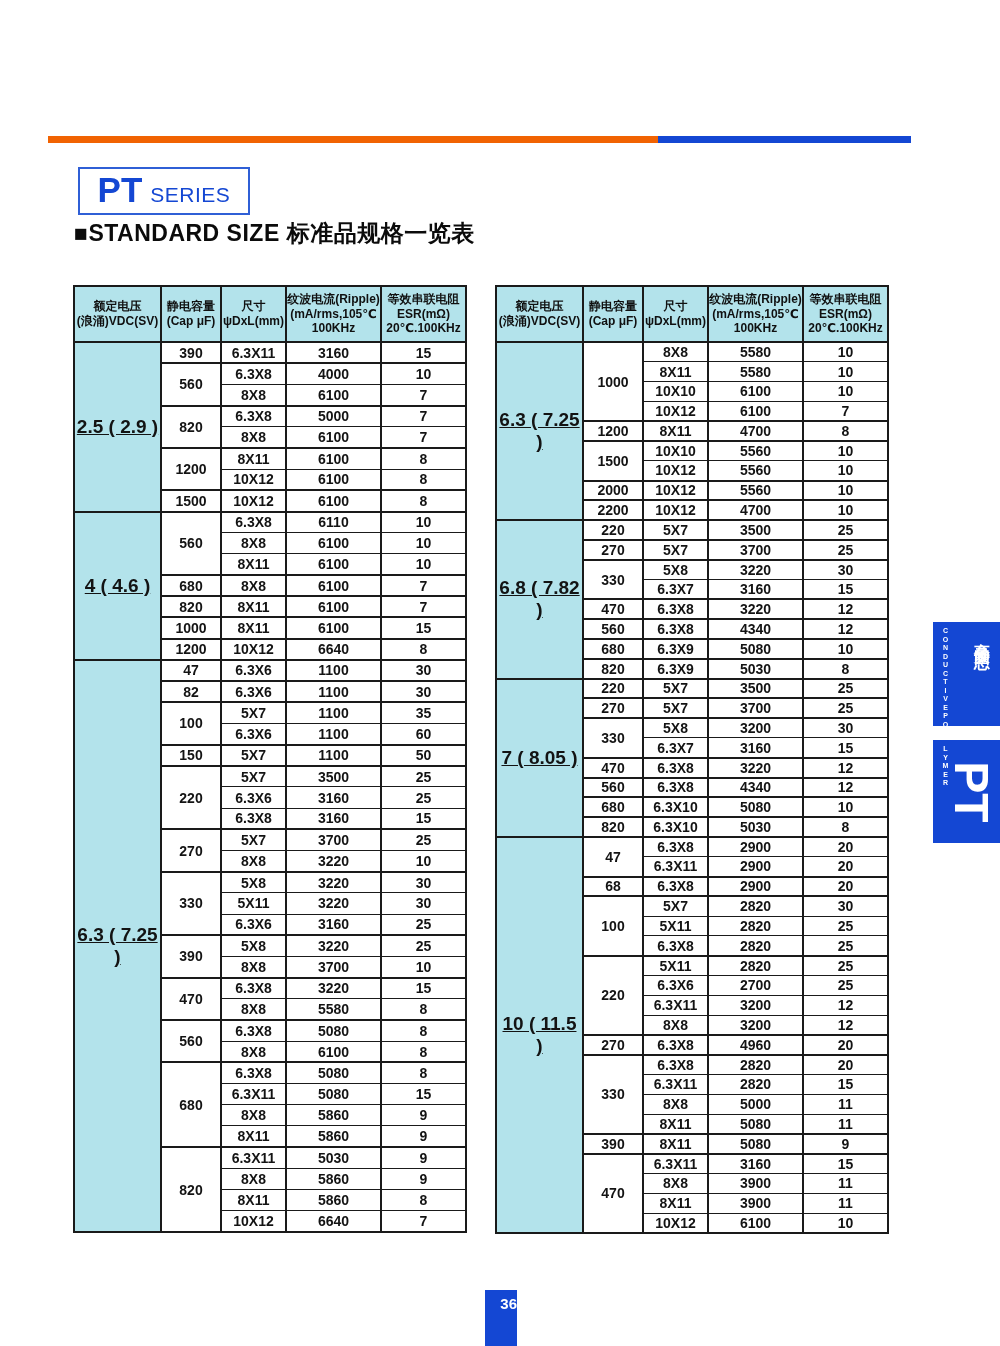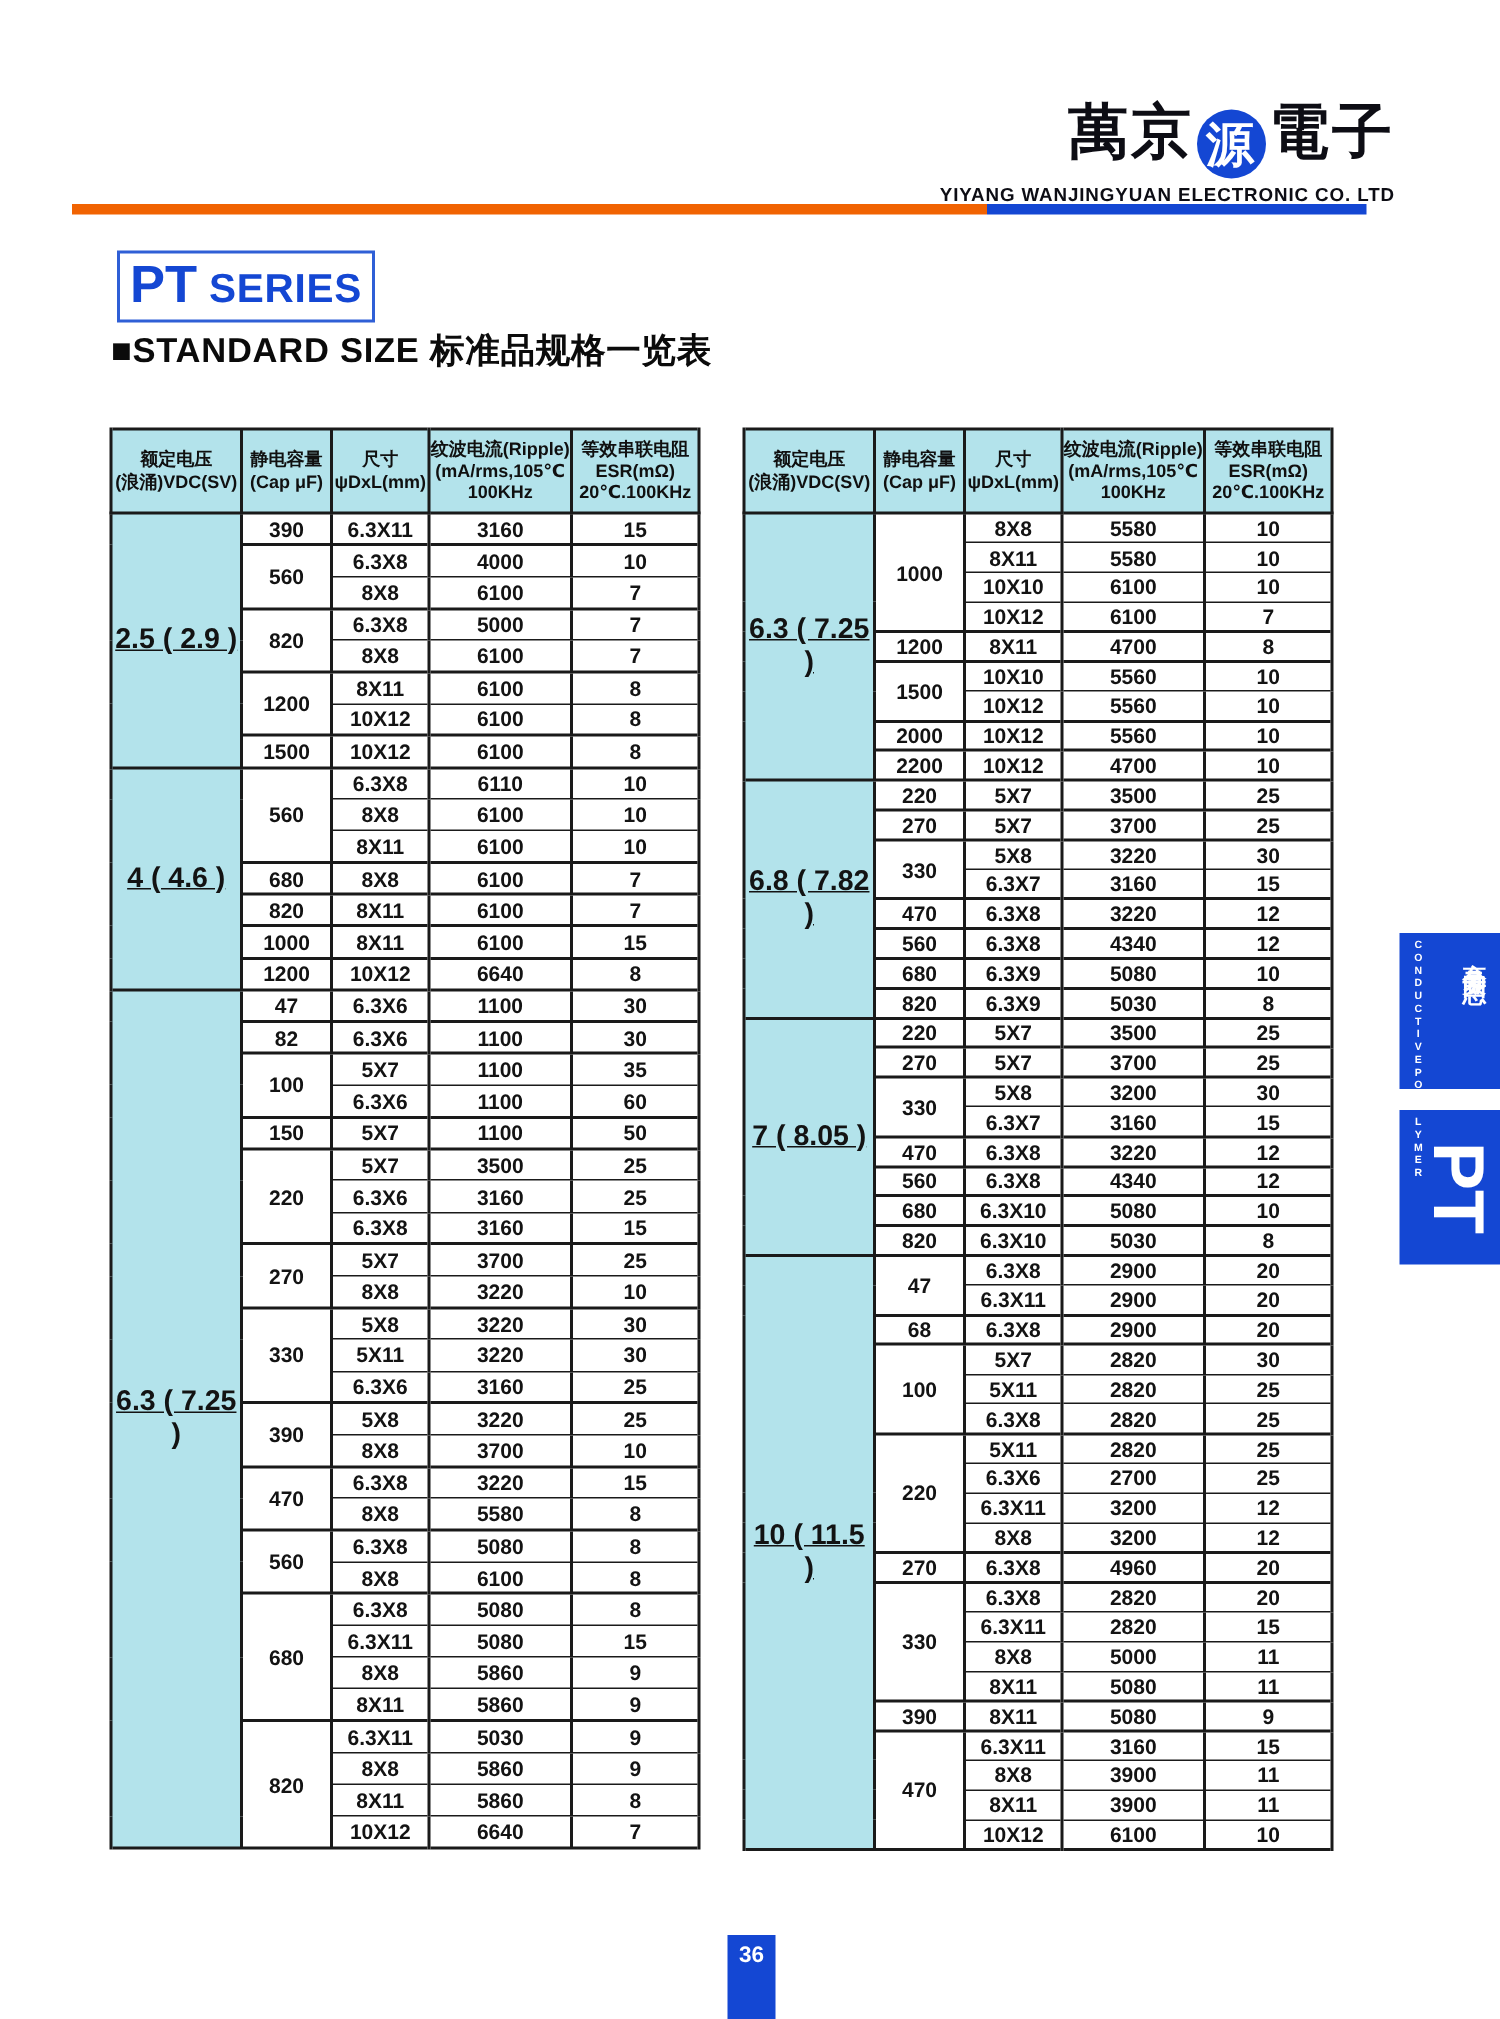--- a/index.html
+++ b/index.html
@@ -23,21 +23,21 @@
 
   
   .rule{position:absolute;top:136px;left:48px;width:863px;height:7px;display:flex;}
   .rule-orange{width:610px;height:100%;background:var(--accent-orange);}
   .rule-blue{flex:1;height:100%;background:var(--accent-blue);}
 
   
   .series-box{position:absolute;left:78px;top:167px;width:168px;height:42px;border:2px solid #2f5fd6;
     display:flex;align-items:baseline;justify-content:center;gap:8px;padding-top:2px;}
   .series-pt{font-size:35px;font-weight:bold;color:var(--accent-blue);line-height:38px;}
-  .series-suffix{font-size:27px;font-weight:bold;color:var(--accent-blue);letter-spacing:0.5px;}
+  .series-suffix{font-size:21px;font-weight:normal;color:var(--accent-blue);letter-spacing:0.5px;}
 
   
   .heading{position:absolute;left:74px;top:218px;margin:0;font-size:23px;font-weight:bold;
     color:#0b0b0b;letter-spacing:0.5px;white-space:nowrap;text-align:right;}
 
   
   .t{position:absolute;top:285px;}
   .t-left{left:73px;width:392px;}
   .t-right{left:495px;width:390px;}
   table.spec{border-collapse:collapse;table-layout:fixed;width:100%;
@@ -66,34 +66,28 @@
   .side-box-2{top:740px;height:103px;}
   .side-en{position:absolute;left:9px;top:5px;color:#fff;font-size:7px;font-weight:bold;
     writing-mode:vertical-lr;text-orientation:upright;letter-spacing:1.5px;line-height:1;}
   .side-cn{position:absolute;right:10px;top:7px;color:#fff;font-size:16px;font-weight:bold;
     writing-mode:vertical-rl;text-orientation:upright;letter-spacing:3px;line-height:1;}
   .side-pt{position:absolute;right:5px;top:50%;transform:translateY(-50%);color:#fff;
     font-size:48px;font-weight:bold;writing-mode:vertical-rl;line-height:1;}
 
   
   .page-num{position:absolute;left:485px;top:1290px;width:32px;height:56px;background:var(--accent-blue);
-    color:#fff;text-align:center;font-size:15px;font-weight:bold;}
+    color:#fff;text-align:right;font-size:15px;font-weight:bold;}
   .page-num span{display:inline-block;margin-top:5px;}
 </style>
 </head>
 <body>
 
 <div class="page">
 
-  <header class="logo-block">
-    <div class="logo-cn">
-      <span>萬京</span><span class="logo-circle"><span>源</span></span><span>電子</span>
-    </div>
-    <div class="logo-en">YIYANG WANJINGYUAN ELECTRONIC CO. LTD</div>
-  </header>
 
   <div class="rule">
     <div class="rule-orange"></div>
     <div class="rule-blue"></div>
   </div>
 
   <div class="series-box">
     <span class="series-pt">PT</span>
     <span class="series-suffix">SERIES</span>
   </div>

